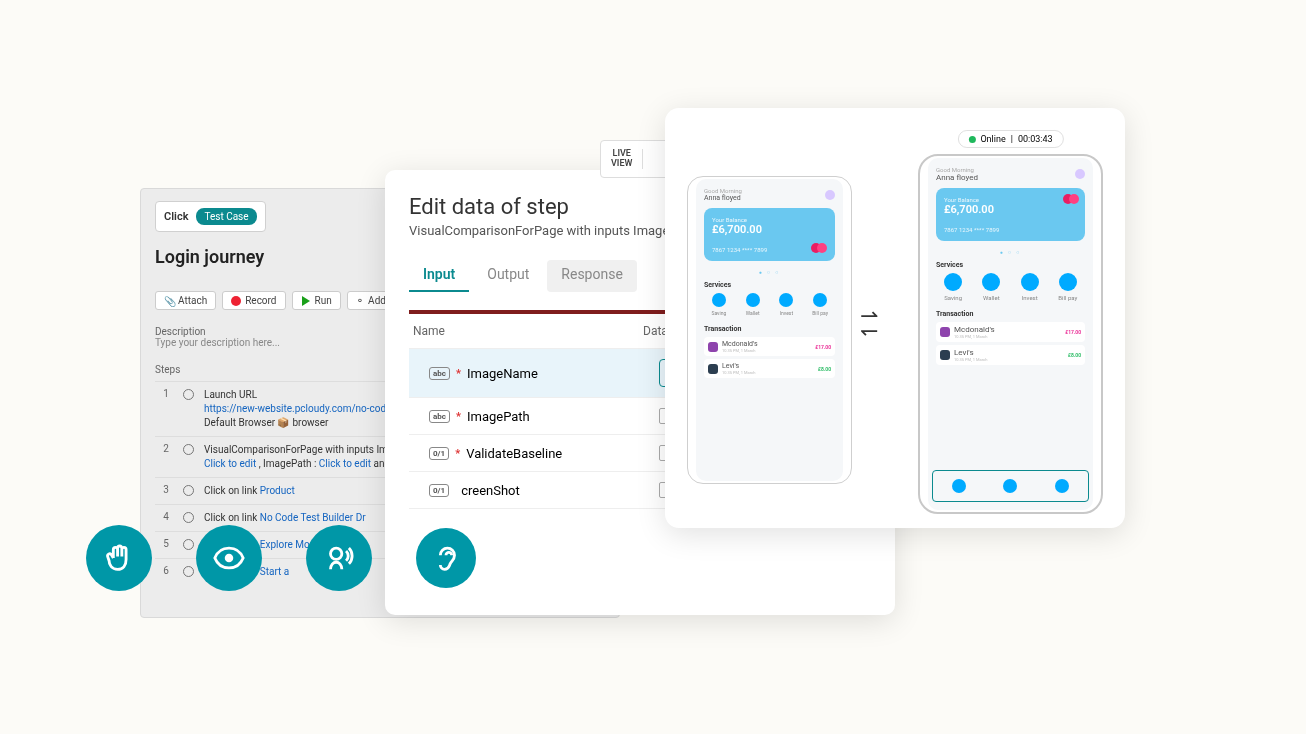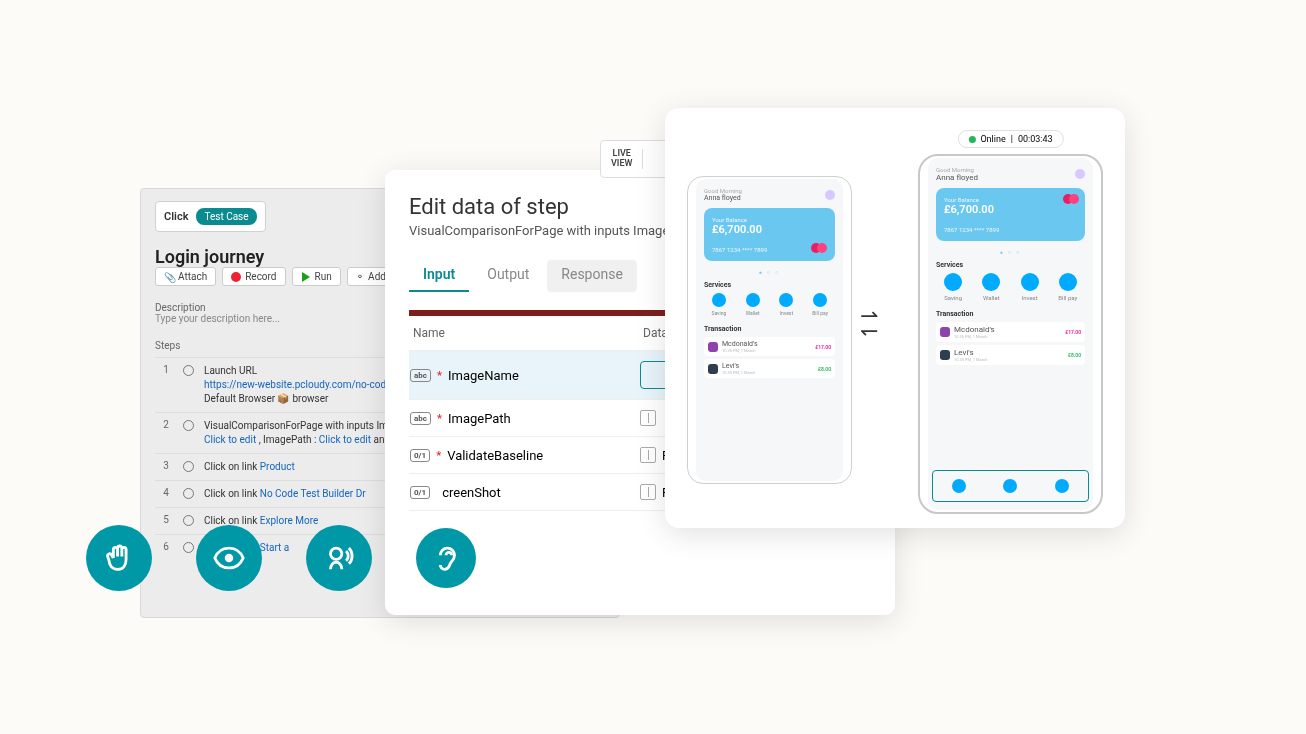--- a/index.html
+++ b/index.html
@@ -3,21 +3,21 @@
 <meta charset="utf-8">
 <style>
   * { box-sizing: border-box; margin: 0; padding: 0; font-family: -apple-system, BlinkMacSystemFont, "Segoe UI", Roboto, Arial, sans-serif; }
   body { width: 1306px; height: 734px; background: #fcfbf7; position: relative; overflow: hidden; }
 
   
   .back-panel { position: absolute; left: 140px; top: 188px; width: 480px; height: 430px; background: #ececec; border: 1px solid #d9d9d9; border-radius: 4px; padding: 12px 14px; font-size: 11px; color: #333; }
   .bp-top { display: flex; align-items: center; gap: 8px; margin-bottom: 14px; border: 1px solid #d0d0d0; background: #fff; border-radius: 4px; padding: 6px 8px; width: fit-content; }
   .bp-top .test { font-weight: 600; color: #333; }
   .bp-badge { background: #0b8a8f; color: #fff; font-size: 10px; padding: 3px 8px; border-radius: 8px; }
-  .bp-title { font-size: 18px; font-weight: 600; margin-bottom: 0; color: #222; }
+  .bp-title { font-size: 18px; font-weight: 600; margin-bottom: 24px; color: #222; }
   .bp-toolbar { display: flex; gap: 6px; margin-bottom: 16px; }
   .bp-btn { display: flex; align-items: center; gap: 4px; background: #fff; border: 1px solid #ccc; border-radius: 3px; padding: 3px 8px; font-size: 10px; color: #444; }
   .bp-btn .ic { width: 10px; height: 10px; display: inline-block; }
   .bp-btn.rec .ic { background: #e23; border-radius: 50%; }
   .bp-btn.run .ic svg { fill: #1aa01a; }
   .desc-lbl { font-size: 10px; color: #666; }
   .desc-txt { font-size: 10px; color: #888; margin-bottom: 16px; }
   .steps-lbl { font-size: 10px; color: #666; margin-bottom: 6px; }
   .step-row { display: flex; gap: 10px; padding: 6px 4px; border-top: 1px solid #ddd; font-size: 10px; align-items: flex-start; }
   .step-num { width: 14px; text-align: center; color: #666; }
@@ -29,24 +29,24 @@
   .edit-panel { position: absolute; left: 385px; top: 170px; width: 510px; height: 445px; background: #fff; border-radius: 10px; box-shadow: 0 6px 30px rgba(0,0,0,0.12); padding: 24px 24px 0; }
   .ep-title { font-size: 22px; font-weight: 400; color: #333; margin-bottom: 4px; }
   .ep-sub { font-size: 13px; color: #555; margin-bottom: 22px; }
   .ep-tabs { display: flex; gap: 4px; margin-bottom: 18px; }
   .ep-tab { font-size: 14px; padding: 6px 14px; color: #888; border-radius: 4px; cursor: pointer; }
   .ep-tab.active { color: #0b8a8f; font-weight: 600; border-bottom: 2px solid #0b8a8f; border-radius: 0; padding-bottom: 8px; }
   .ep-tab.last { background: #f0f0f0; }
   .ep-search { display: flex; align-items: center; gap: 8px; border: 1px solid #ddd; border-radius: 6px; padding: 8px 12px; margin-bottom: 18px; }
   .ep-search svg { width: 14px; height: 14px; stroke: #888; }
   .ep-search input { border: none; flex: 1; font-size: 13px; outline: none; }
-  .ep-grid { border-top: 6px solid #7f1d1d; }
+  .ep-grid { border-top: 4px solid #7f1d1d; }
   .ep-head, .ep-row { display: grid; grid-template-columns: 230px 1fr 40px; align-items: center; }
   .ep-head { font-size: 12px; color: #666; padding: 10px 4px; border-bottom: 1px solid #eee; }
-  .ep-row { padding: 10px 1px; border-bottom: 1px solid #eee; font-size: 13px; }
+  .ep-row { padding: 10px 20px; border-bottom: 1px solid #eee; font-size: 13px; }
   .ep-row.hl { background: #e8f4fa; }
   .ep-name { display: flex; align-items: center; gap: 6px; }
   .type-tag { display: inline-flex; align-items: center; justify-content: center; font-size: 8px; font-weight: 700; border: 1px solid #888; border-radius: 3px; padding: 1px 3px; color: #555; }
   .req { color: #d33; font-size: 11px; font-weight: 700; }
   .data-cell { display: flex; align-items: center; gap: 6px; }
   .data-ic { width: 16px; height: 16px; border: 1px solid #aaa; border-radius: 2px; position: relative; }
   .data-ic::after { content:""; position:absolute; left:50%; top:2px; bottom:2px; width:1px; background:#aaa; }
   .data-input { border: 1.5px solid #0b8a8f; border-radius: 4px; height: 28px; width: 80px; }
   .expand-ic { width: 16px; height: 16px; border: 1px solid #aaa; border-radius: 2px; justify-self: center; position: relative; }
   .expand-ic::before, .expand-ic::after { content:""; position:absolute; background:#aaa; }

